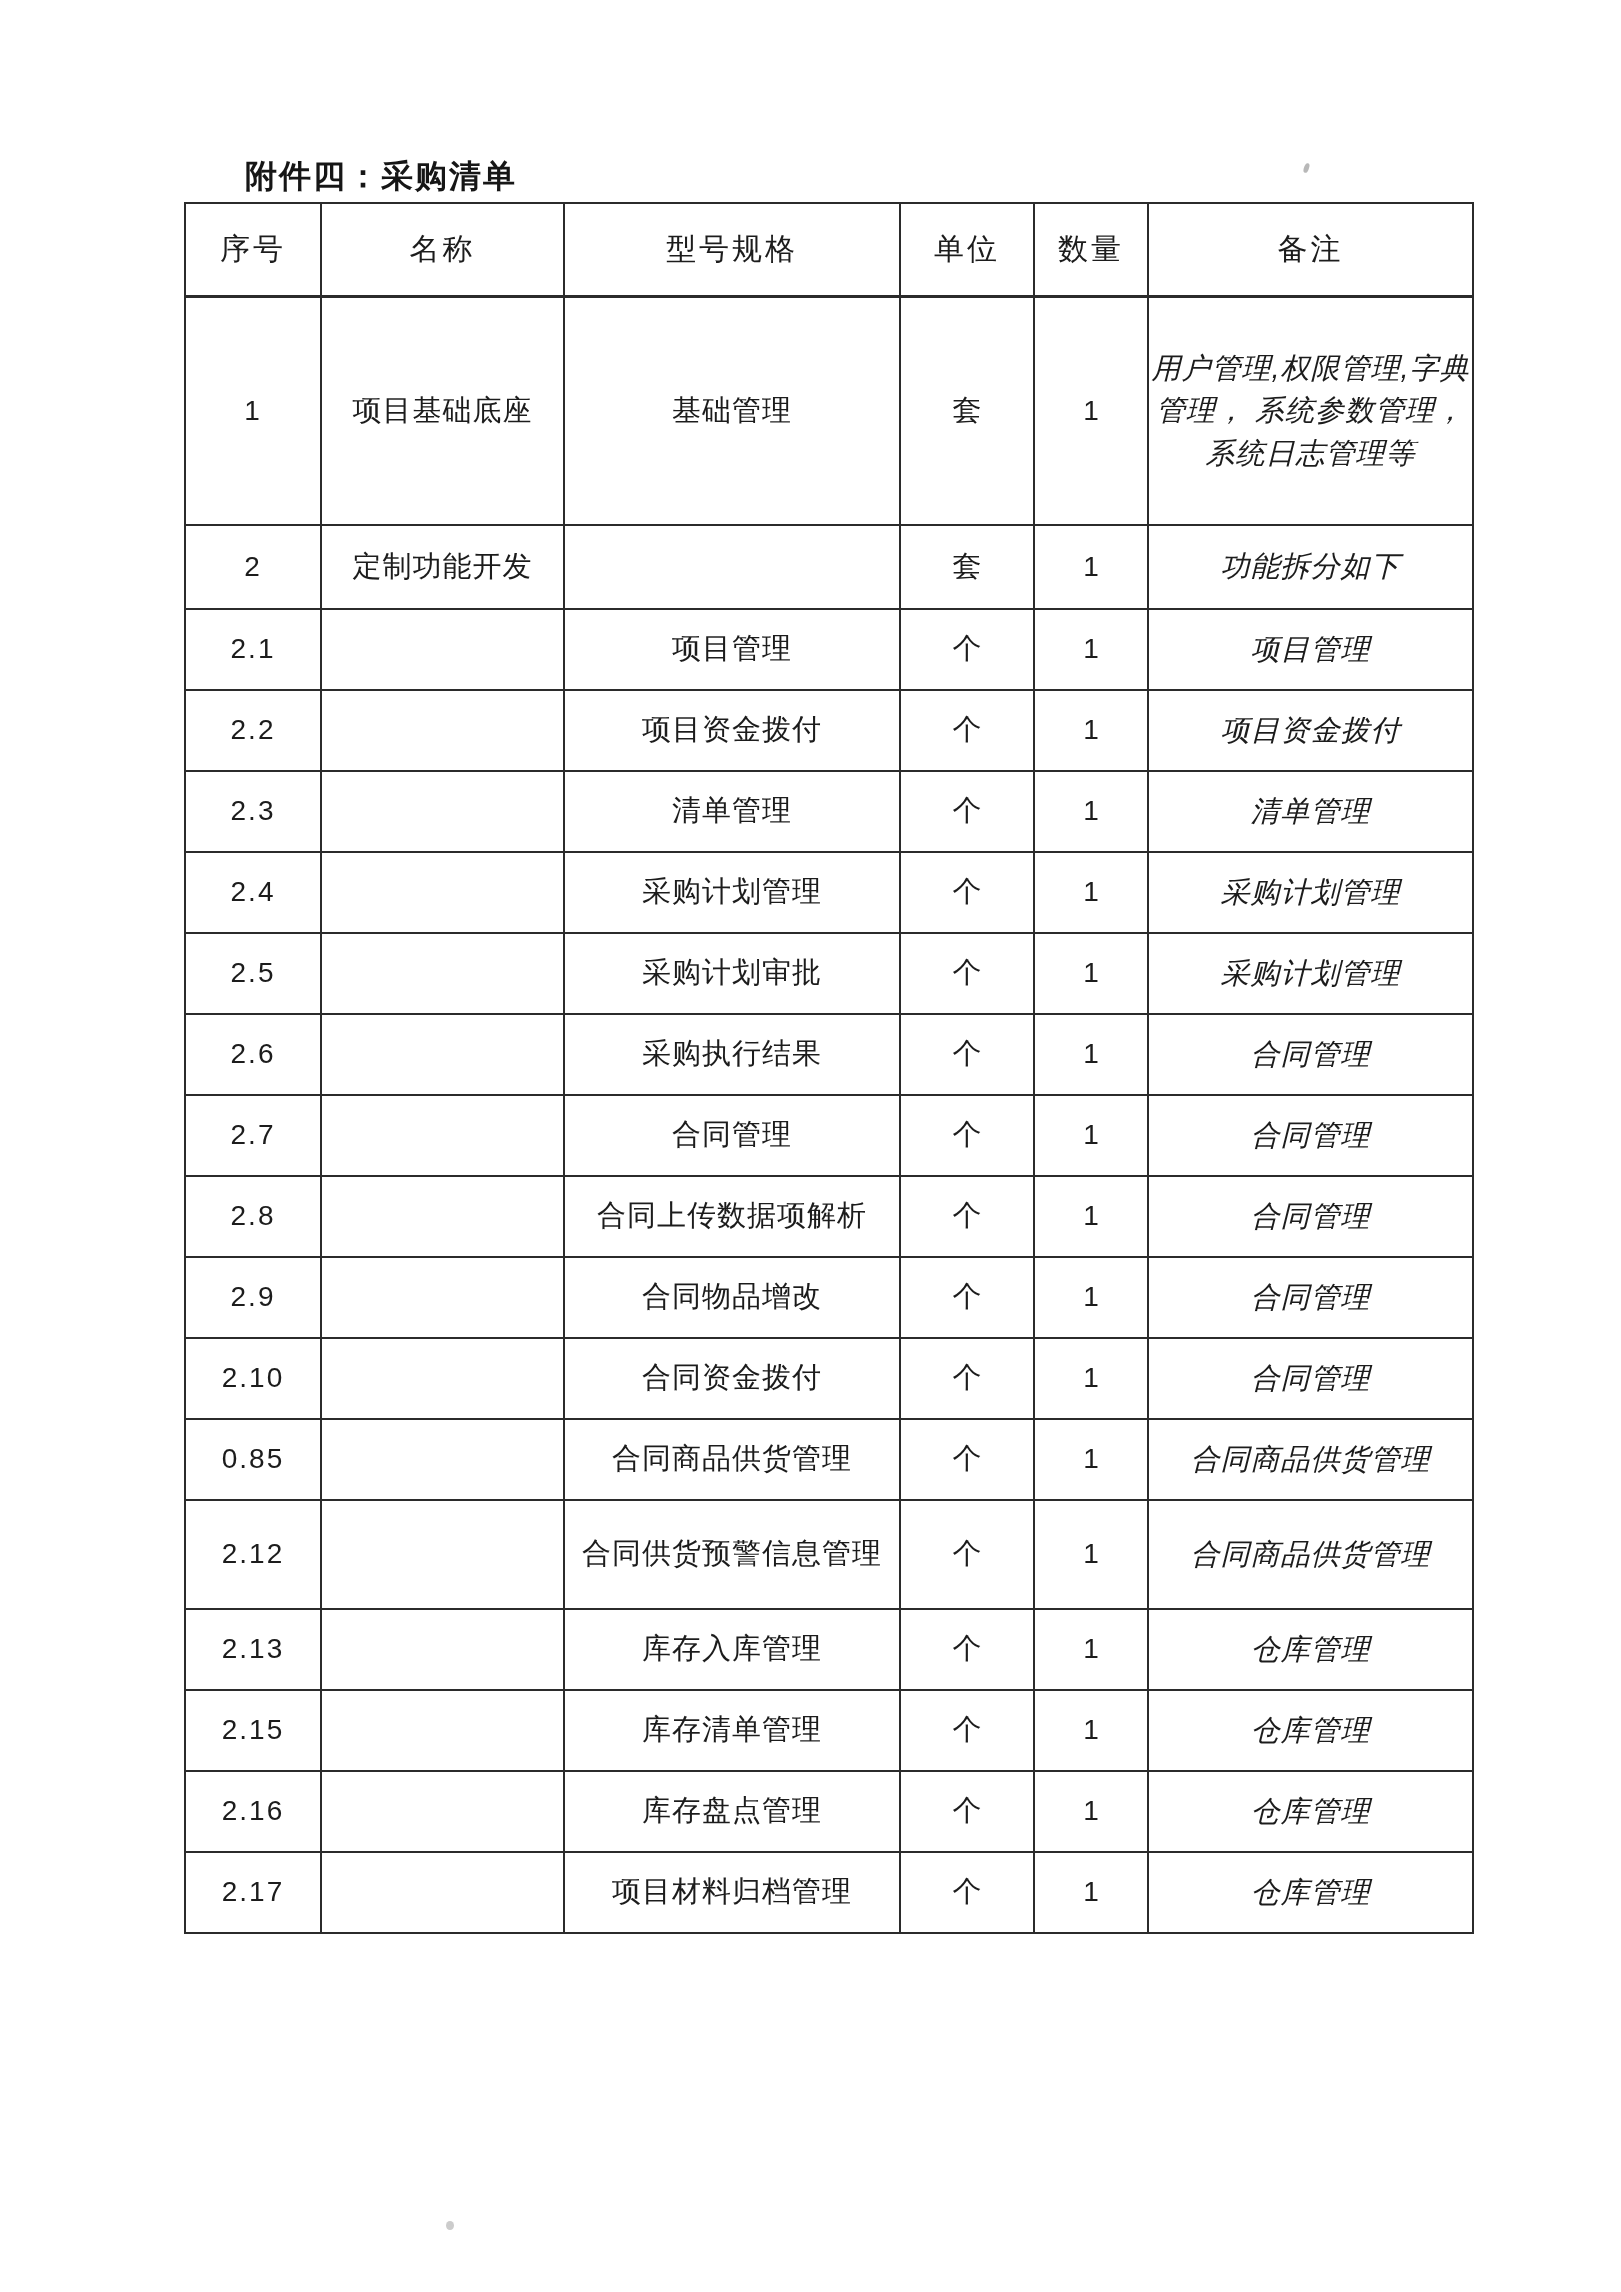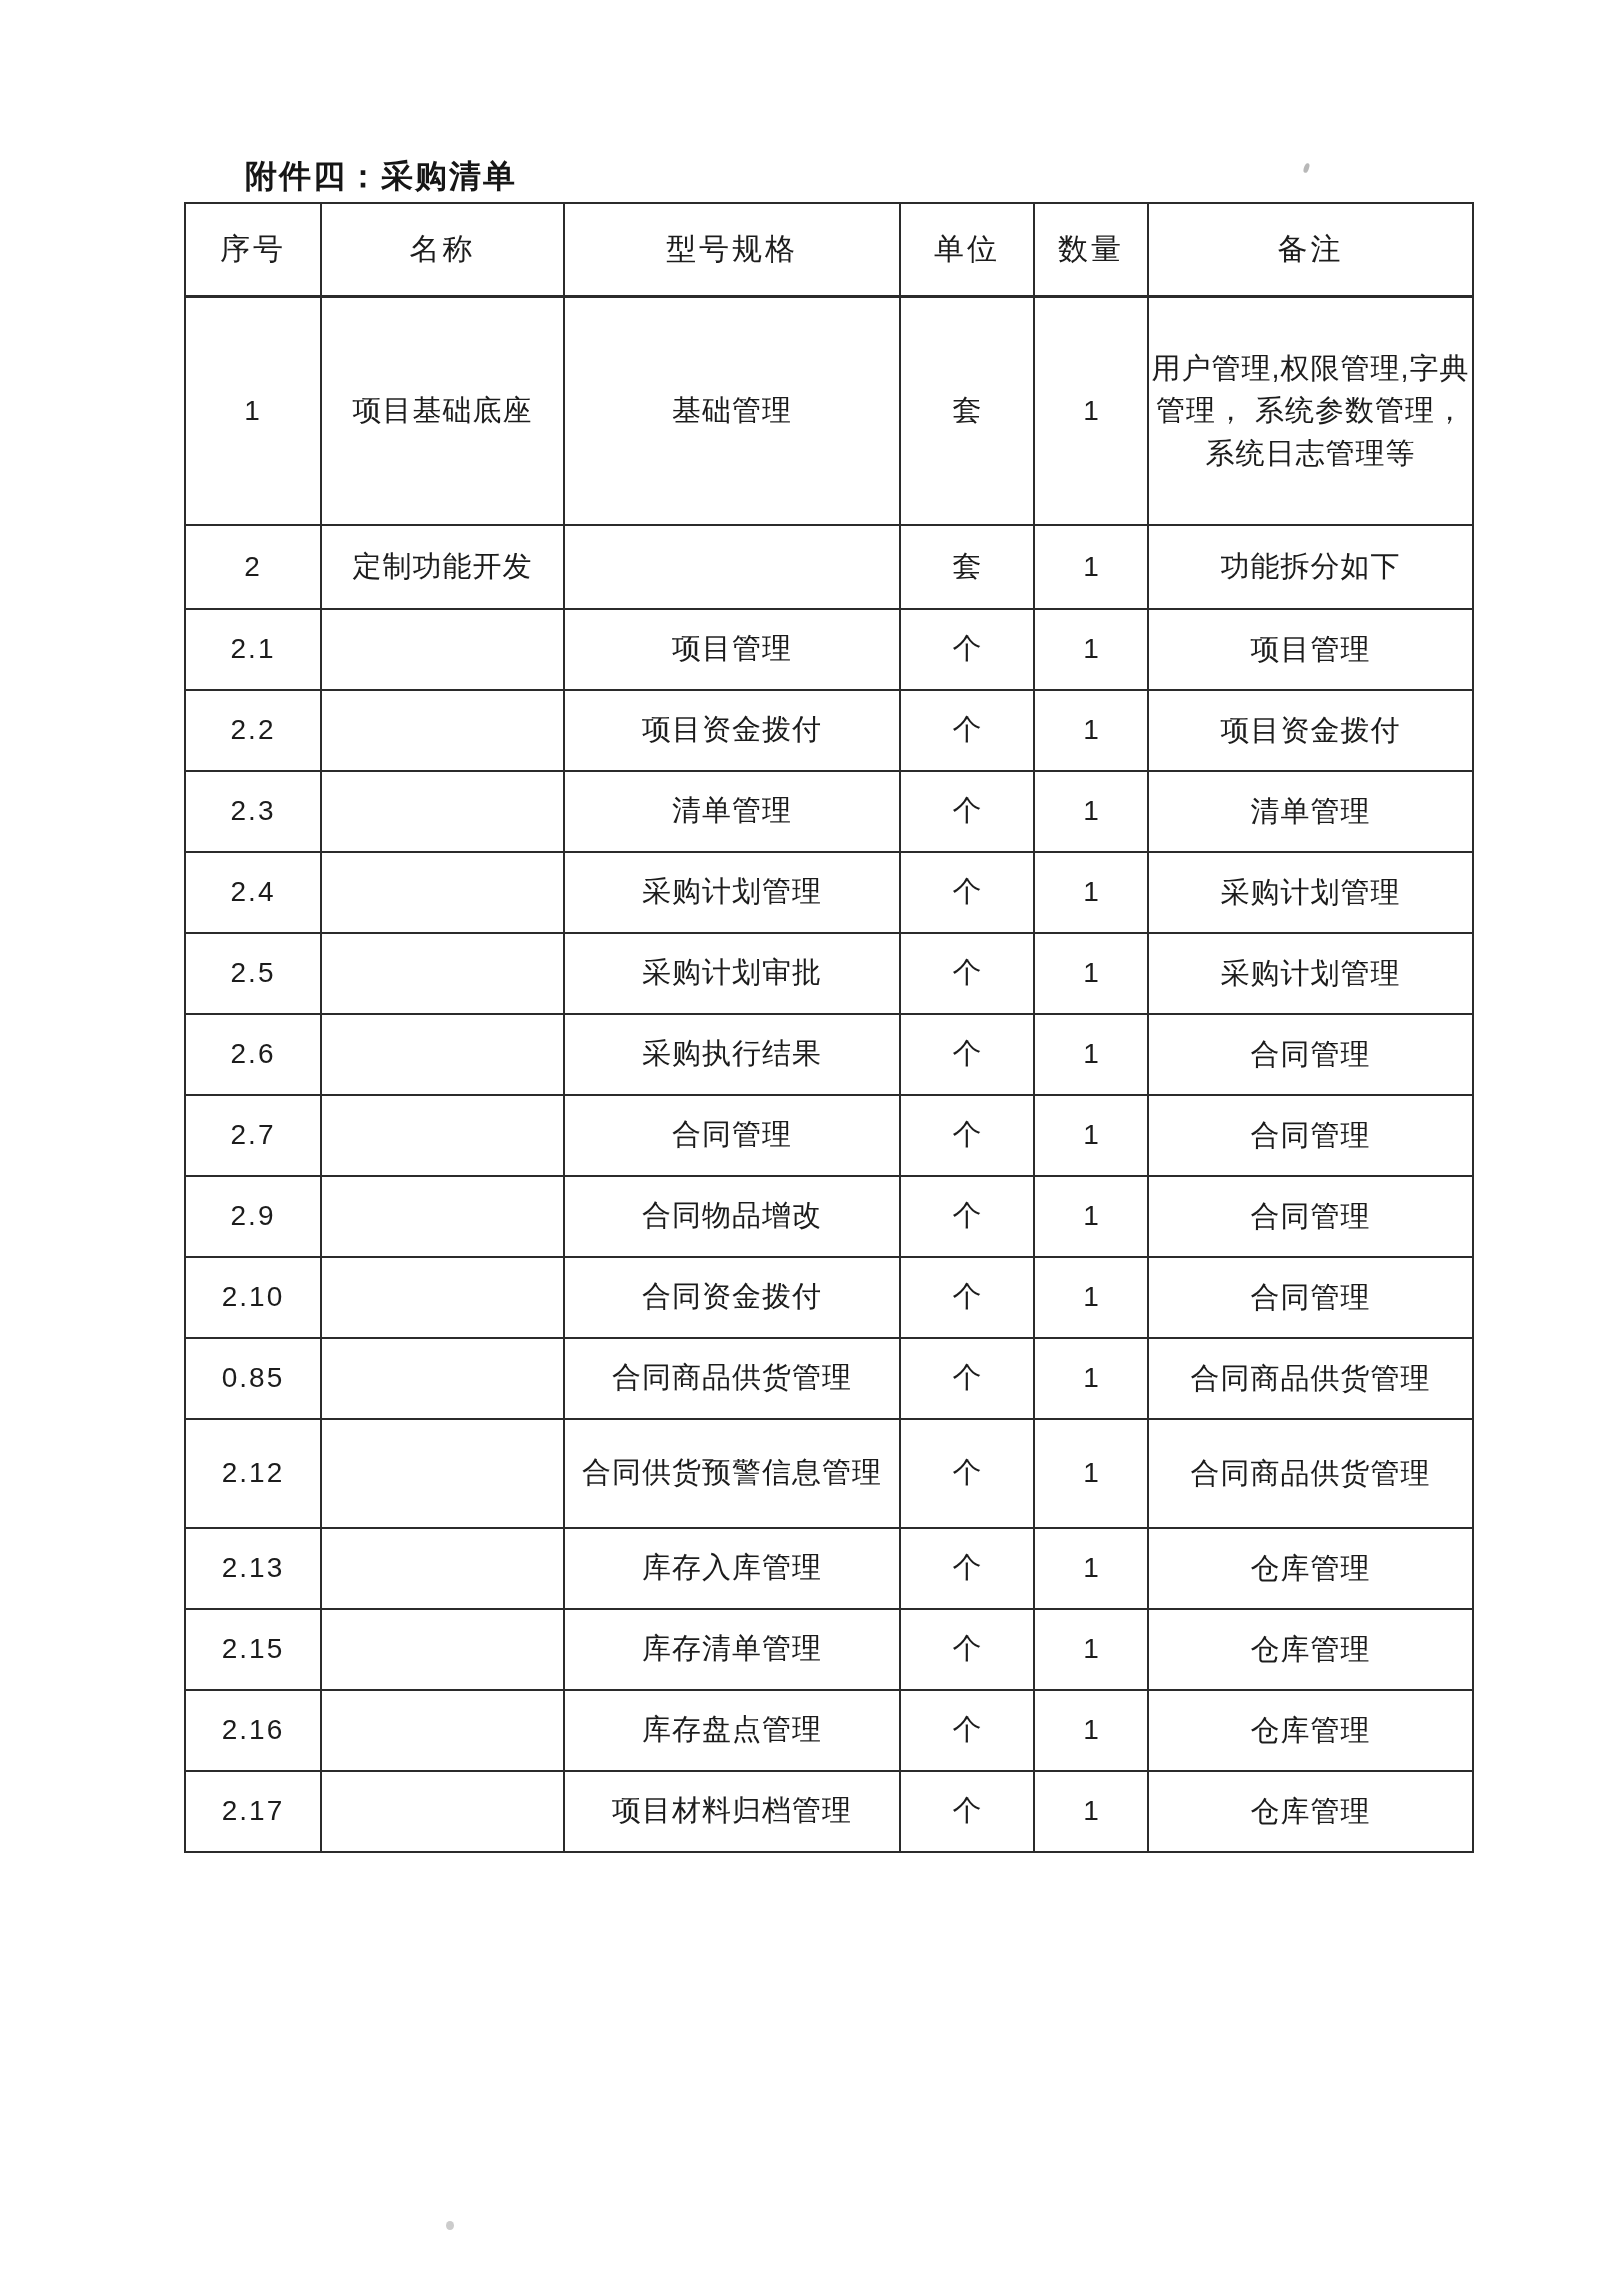--- a/index.html
+++ b/index.html
@@ -49,20 +49,21 @@
   .c-name  { font-size: 29px; padding: 0 7.8px; letter-spacing: 1px; }
   .c-spec  { font-size: 29px; padding: 0 25.5px; letter-spacing: 1px; line-height: 1.5; }
   .c-unit  { font-size: 29px; }
   .c-qty   { font-size: 28px; }
   .c-remark {
     font-size: 29px;
     text-align: left;
     padding: 9.8px 7.8px 9.8px 13.7px;
     line-height: 1.47;
     letter-spacing: 1px;
+    font-style: italic;
   }
   .speck {
     position: absolute;
     background: #9a9a9a;
     border-radius: 50%;
     opacity: 0.7;
   }
   .speck-top { left: 1304px; top: 163px; width: 4.9px; height: 9.8px; transform: rotate(20deg); }
   .speck-bottom { left: 446px; top: 2221px; width: 7.8px; height: 8.8px; opacity: 0.5; }
 </style>
@@ -159,20 +160,28 @@
   </tr>
         <tr>
     <td class="c-no">2.7</td>
     <td class="c-name"></td>
     <td class="c-spec">合同管理</td>
     <td class="c-unit">个</td>
     <td class="c-qty">1</td>
     <td class="c-remark">合同管理</td>
   </tr>
         <tr>
+    <td class="c-no">2.8</td>
+    <td class="c-name"></td>
+    <td class="c-spec">合同上传数据项解析</td>
+    <td class="c-unit">个</td>
+    <td class="c-qty">1</td>
+    <td class="c-remark">合同管理</td>
+  </tr>
+        <tr>
     <td class="c-no">2.9</td>
     <td class="c-name"></td>
     <td class="c-spec">合同物品增改</td>
     <td class="c-unit">个</td>
     <td class="c-qty">1</td>
     <td class="c-remark">合同管理</td>
   </tr>
         <tr>
     <td class="c-no">2.10</td>
     <td class="c-name"></td>

